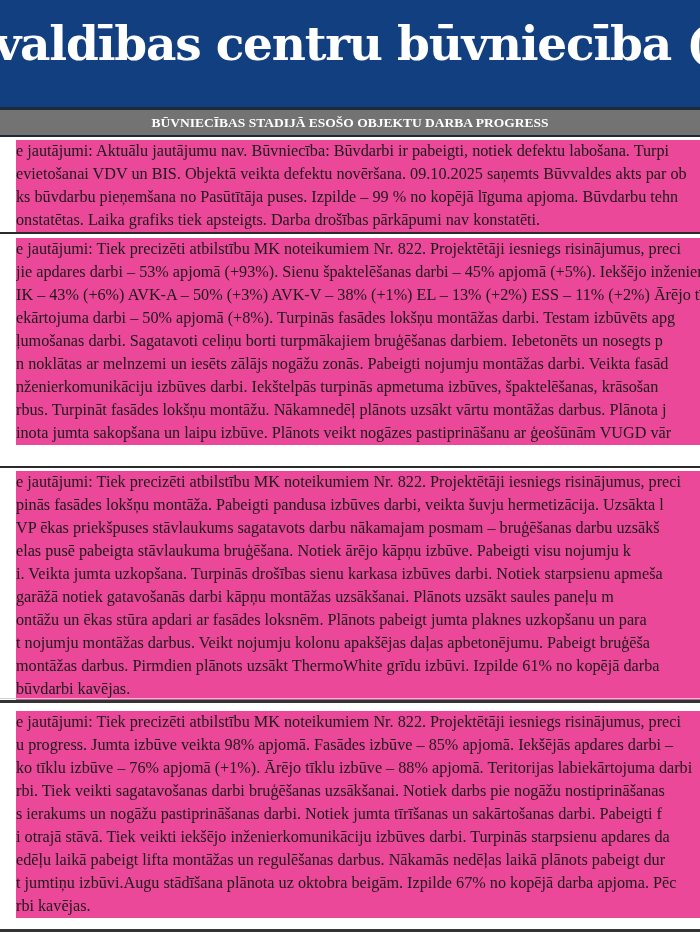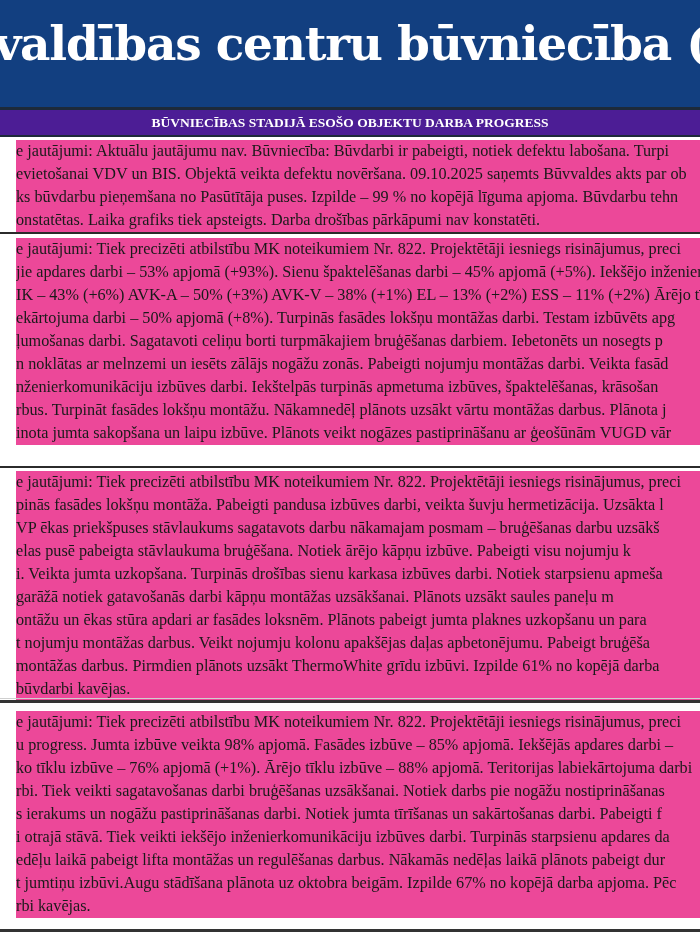--- a/index.html
+++ b/index.html
@@ -38,21 +38,21 @@
       position: absolute;
       left: 0; top: 107px;
       width: 700px; height: 3px;
       background: #1d2a3a;
     }
     .subtitle-bar {
       position: absolute;
       left: 0; top: 110px;
       width: 700px;
       height: 25px;
-      background: #4c1d95;
+      background: #737373;
       border-bottom: 2px solid #1d2a3a;
       text-align: center;
       overflow: hidden;
     }
     .subtitle-text {
       display: inline-block;
       margin-top: 5px;
       color: #ffffff;
       font-weight: bold;
       font-size: 13.5px;

